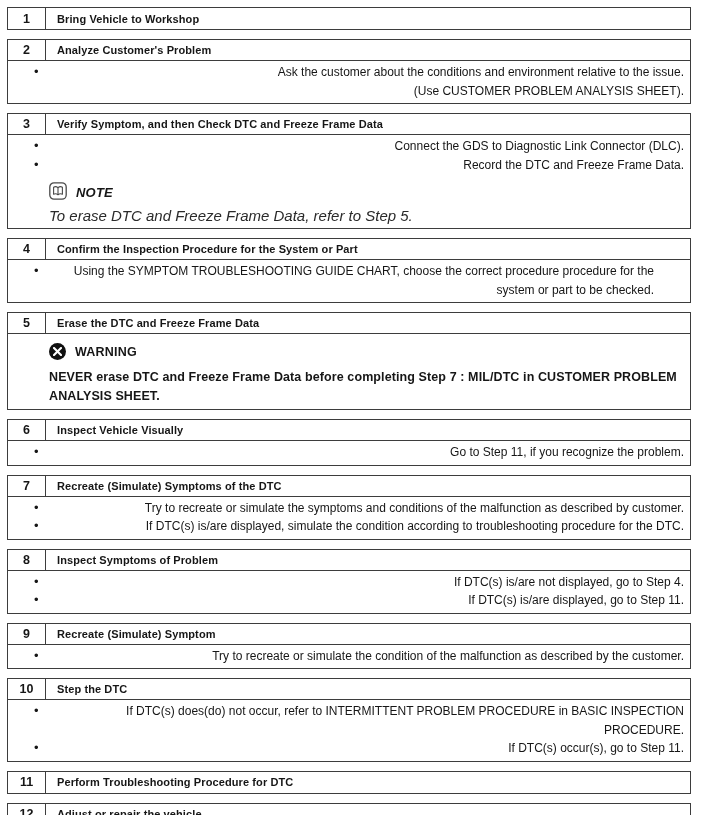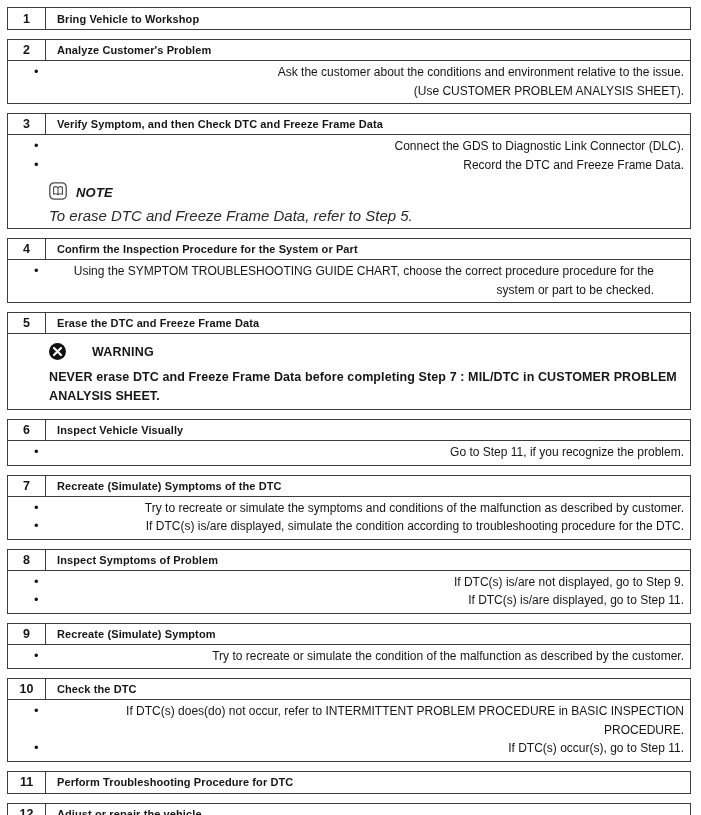--- a/index.html
+++ b/index.html
@@ -42,21 +42,21 @@
     font-size:13px;
   }
   
   .note { margin-left:17px; }
   .note-head { display:flex; align-items:flex-end; gap:9px; margin:7px 0 6px; height:19px; }
   .note-icon { width:18px; height:18px; display:inline-flex; }
   .note-label { font-weight:bold; font-style:italic; font-size:13px; letter-spacing:.2px; }
   .note-text { font-style:italic; font-size:15px; line-height:18px; margin-top:7px; color:#2a2a2a; }
   
   .warn { margin-left:17px; }
-  .warn-head { display:flex; align-items:center; gap:26px; margin:6px 0 7px; height:19px; }
+  .warn-head { display:flex; align-items:center; gap:9px; margin:6px 0 7px; height:19px; }
   .warn-icon {
     width:17px; height:17px; border-radius:50%;
     background:#101010; display:inline-flex;
     align-items:center; justify-content:center;
   }
   .warn-icon svg { display:block; }
   .warn-label { font-weight:bold; font-size:12.5px; letter-spacing:.2px; }
   .warn-text { font-weight:bold; font-size:12.5px; line-height:19px; max-width:640px; letter-spacing:.1px; }
 </style>
 </head>
@@ -168,42 +168,42 @@
     </div>
   </section>
 
   <section class="step has-body">
     <div class="step-header">
       <div class="step-num">8</div>
       <div class="step-title">Inspect Symptoms of Problem</div>
     </div>
     <div class="step-body">
       <ul class="bullets">
-        <li>If DTC(s) is/are not displayed, go to Step 9.</li>
+        <li>If DTC(s) is/are not displayed, go to Step 4.</li>
         <li>If DTC(s) is/are displayed, go to Step 11.</li>
       </ul>
     </div>
   </section>
 
   <section class="step has-body">
     <div class="step-header">
       <div class="step-num">9</div>
       <div class="step-title">Recreate (Simulate) Symptom</div>
     </div>
     <div class="step-body">
       <ul class="bullets">
         <li>Try to recreate or simulate the condition of the malfunction as described by the customer.</li>
       </ul>
     </div>
   </section>
 
   <section class="step has-body">
     <div class="step-header">
       <div class="step-num">10</div>
-      <div class="step-title">Check the DTC</div>
+      <div class="step-title">Step the DTC</div>
     </div>
     <div class="step-body">
       <ul class="bullets">
         <li>If DTC(s) does(do) not occur, refer to INTERMITTENT PROBLEM PROCEDURE in BASIC INSPECTION PROCEDURE.</li>
         <li>If DTC(s) occur(s), go to Step 11.</li>
       </ul>
     </div>
   </section>
 
   <section class="step">

